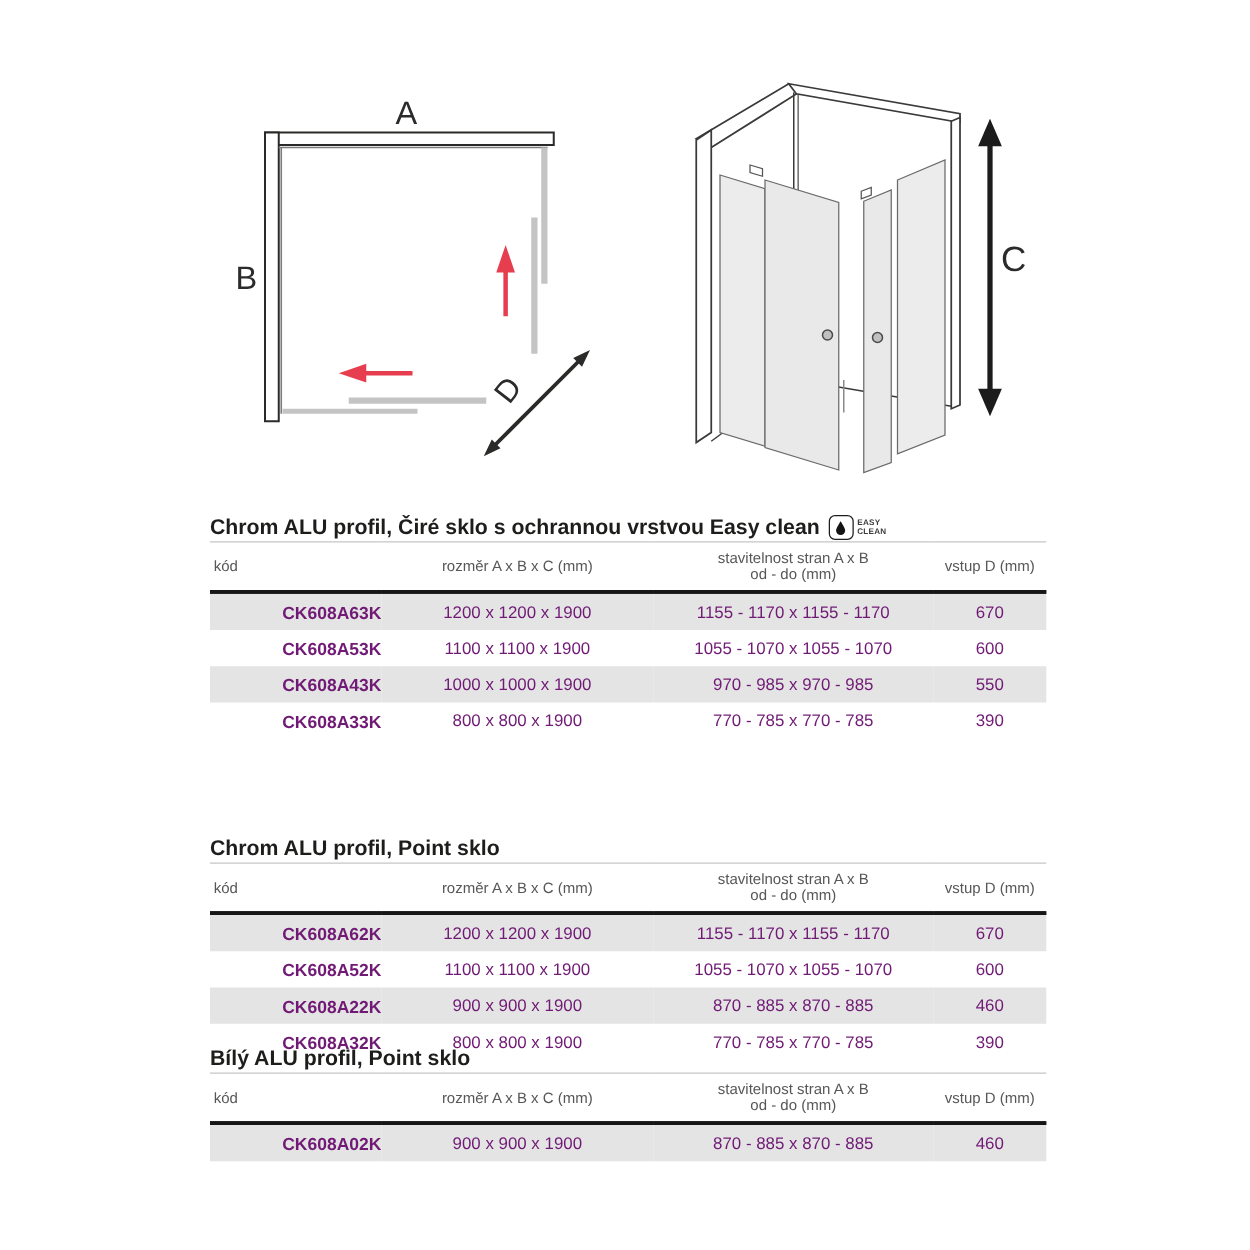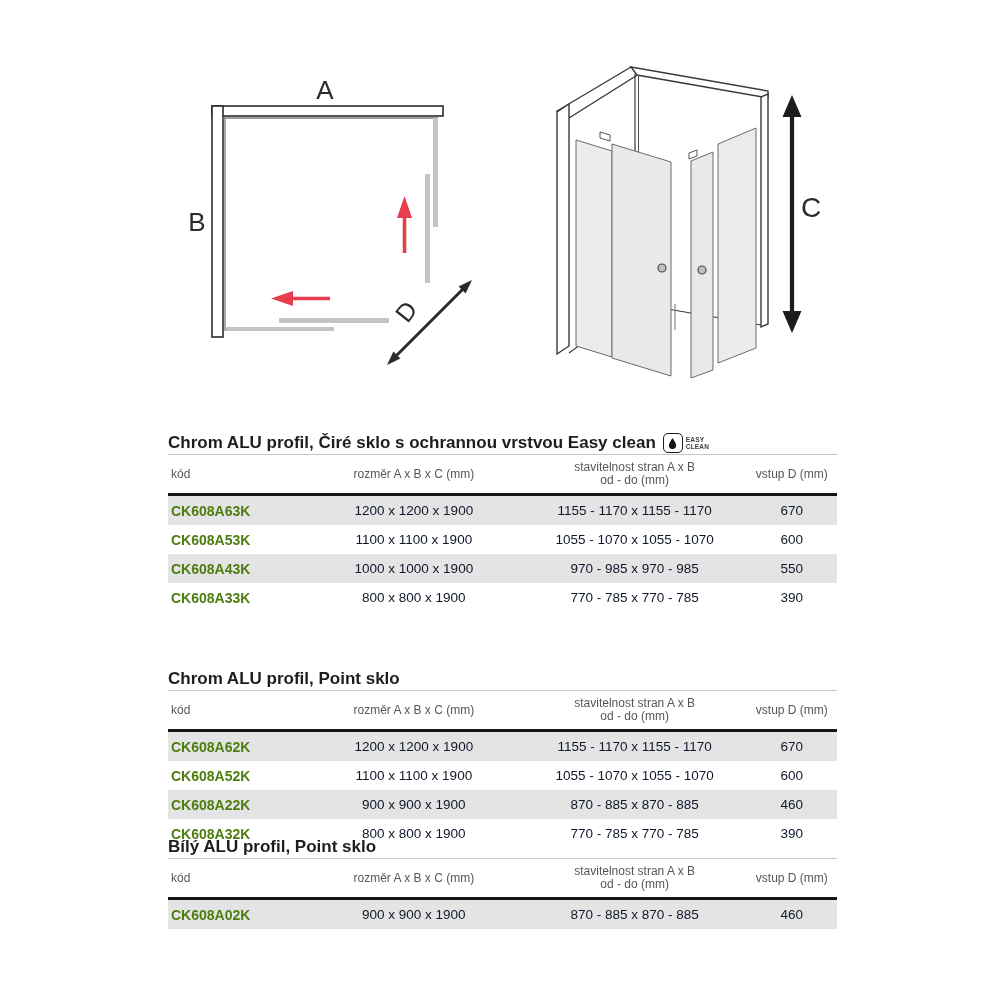--- a/index.html
+++ b/index.html
@@ -4,46 +4,46 @@
 <style>
   html,body { margin:0; padding:0; background:#ffffff; }
   body { font-family: "Liberation Sans", sans-serif; }
   #page { position:relative; width:1000px; height:1000px; background:#ffffff; overflow:hidden; }
 
   .diagram { position:absolute; }
   #top-view { left:185px; top:70px; }
   #persp-view { left:540px; top:40px; }
 
   .section { position:absolute; left:168px; width:669px; }
-  #section-0 { top:432px; }
+  #section-0 { top:411px; }
   #section-1 { top:668px; }
   #section-2 { top:836px; }
 
   .section-title { display:flex; align-items:center; gap:7px; font-size:17px; font-weight:bold; color:#1d1d1b; line-height:22px; white-space:nowrap; }
 
   .ec-badge { display:inline-flex; align-items:center; gap:3px; }
   .ec-box { width:20px; height:20px; border:1.6px solid #1d1d1b; border-radius:5px; display:flex; align-items:center; justify-content:center; box-sizing:border-box; }
   .ec-text { display:flex; flex-direction:column; font-size:6.5px; line-height:7.5px; font-weight:bold; color:#3c3c3c; letter-spacing:0.2px; }
 
   table.spec-table { width:669px; border-collapse:collapse; table-layout:fixed; }
   .spec-table col.c0 { width:20.5%; }
   .spec-table col.c1 { width:32.5%; }
   .spec-table col.c2 { width:33.5%; }
   .spec-table col.c3 { width:13.5%; }
   .spec-table thead th {
     border-top:1px solid #c6c6c6; border-bottom:3px solid #161616;
     font-weight:normal; font-size:12px; color:#575757; line-height:13px;
     height:34px; vertical-align:middle; text-align:center; white-space:pre-line; padding:2px 0;
   }
   .spec-table tbody td {
-    height:29px; font-size:13.5px; color:#0f172a; text-align:center; vertical-align:middle; padding:0;
+    height:29px; font-size:13.5px; color:#701a75; text-align:center; vertical-align:middle; padding:0;
   }
   .spec-table tbody tr:nth-child(odd) { background:#e4e4e4; }
   .spec-table th:first-child { text-align:left; padding-left:3px; }
-  .spec-table td:first-child { text-align:left; padding-left:3px; font-weight:bold; color:#4d7c0f; font-size:14px; }
+  .spec-table td:first-child { text-align:right; padding-left:3px; font-weight:bold; color:#701a75; font-size:14px; }
 </style>
 </head>
 <body>
 
 <div id="page">
 
   <svg id="top-view" class="diagram" width="305" height="310" viewBox="0 0 305 310">
     <text x="140" y="29" font-size="26" fill="#2b2b2b" text-anchor="middle">A</text>
     <text x="12" y="161" font-size="26" fill="#2b2b2b" text-anchor="middle">B</text>
 

